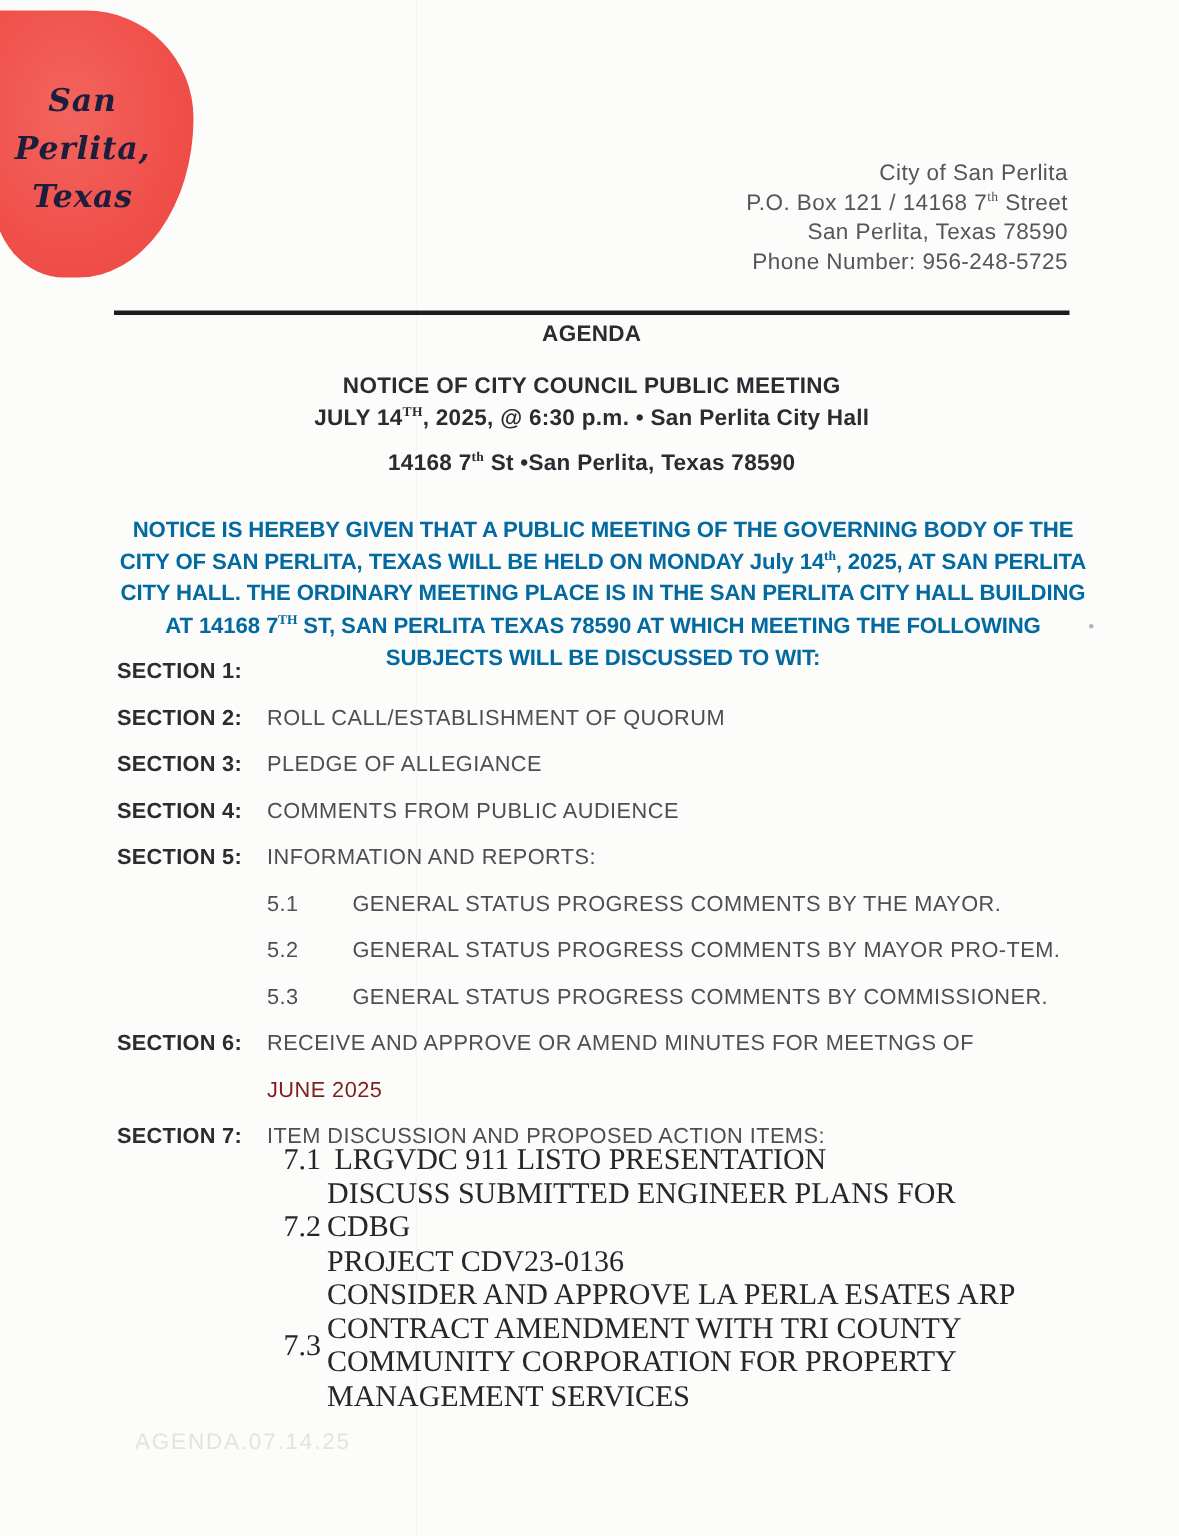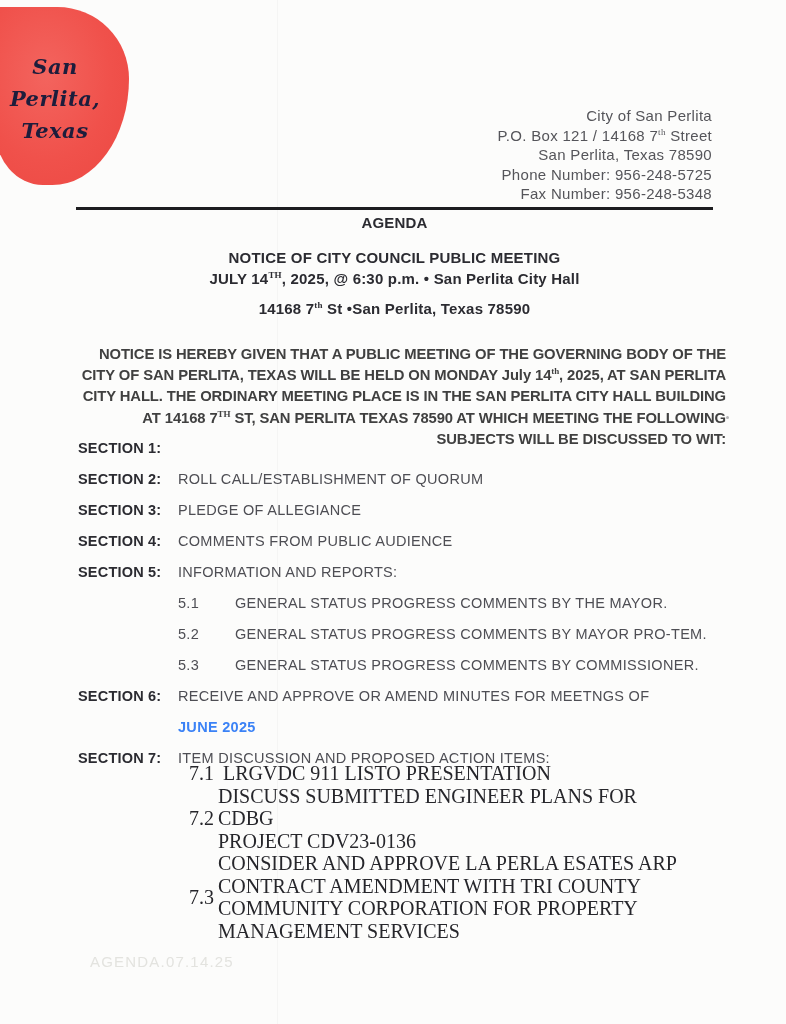--- a/index.html
+++ b/index.html
@@ -97,23 +97,23 @@
   .t-location { top: 86px; }
 
   
   .notice-par {
     position: absolute;
     left: 78px; top: 329px;
     width: 648px;
     font-weight: bold;
     font-size: 14.8px;
     line-height: 21.3px;
-    color: #404040;
+    color: #0369a1;
     letter-spacing: -0.1px;
-    text-align: right;
+    text-align: center;
   }
 
   
   .agenda-list {
     position: absolute;
     left: 78px; top: 441px;
     width: 650px;
     font-size: 14.5px;
   }
   .sec-row {
@@ -139,23 +139,22 @@
     line-height: 15.5px;
     color: #4e4e54;
     letter-spacing: 0.3px;
   }
   .rep-num { flex: 0 0 57px; }
   .rep-text { flex: 1; }
   .cont-row {
     margin-left: 100px;
     margin-bottom: 15.5px;
     line-height: 15.5px;
-    color: #3b82f6;
-    letter-spacing: 0.3px;
-    font-weight: bold;
+    color: #7f1d1d;
+    letter-spacing: 0.3px;
   }
 
   
   .action-items {
     position: absolute;
     left: 189px; top: 762px;
     width: 500px;
     font-family: "Liberation Serif", serif;
     font-size: 20px;
     line-height: 22.5px;
@@ -188,21 +187,20 @@
       <div>San Perlita,</div>
       <div>Texas</div>
     </div>
   </div>
 
   <div class="letterhead">
     <div>City of San Perlita</div>
     <div><span>P.O. Box 121 / 14168 7</span><sup class="sp">th</sup><span> Street</span></div>
     <div>San Perlita, Texas 78590</div>
     <div>Phone Number: 956-248-5725</div>
-    <div>Fax Number: 956-248-5348</div>
   </div>
 
   <div class="rule"></div>
 
   <div class="titles">
     <div class="t-line t-agenda">AGENDA</div>
     <div class="t-line t-notice">NOTICE OF CITY COUNCIL PUBLIC MEETING</div>
     <div class="t-line t-datetime"><span>JULY 14</span><sup class="sp">TH</sup><span>, 2025, @ 6:30 p.m. • San Perlita City Hall</span></div>
     <div class="t-line t-location"><span>14168 7</span><sup class="sp">th</sup><span> St •San Perlita, Texas 78590</span></div>
   </div>

